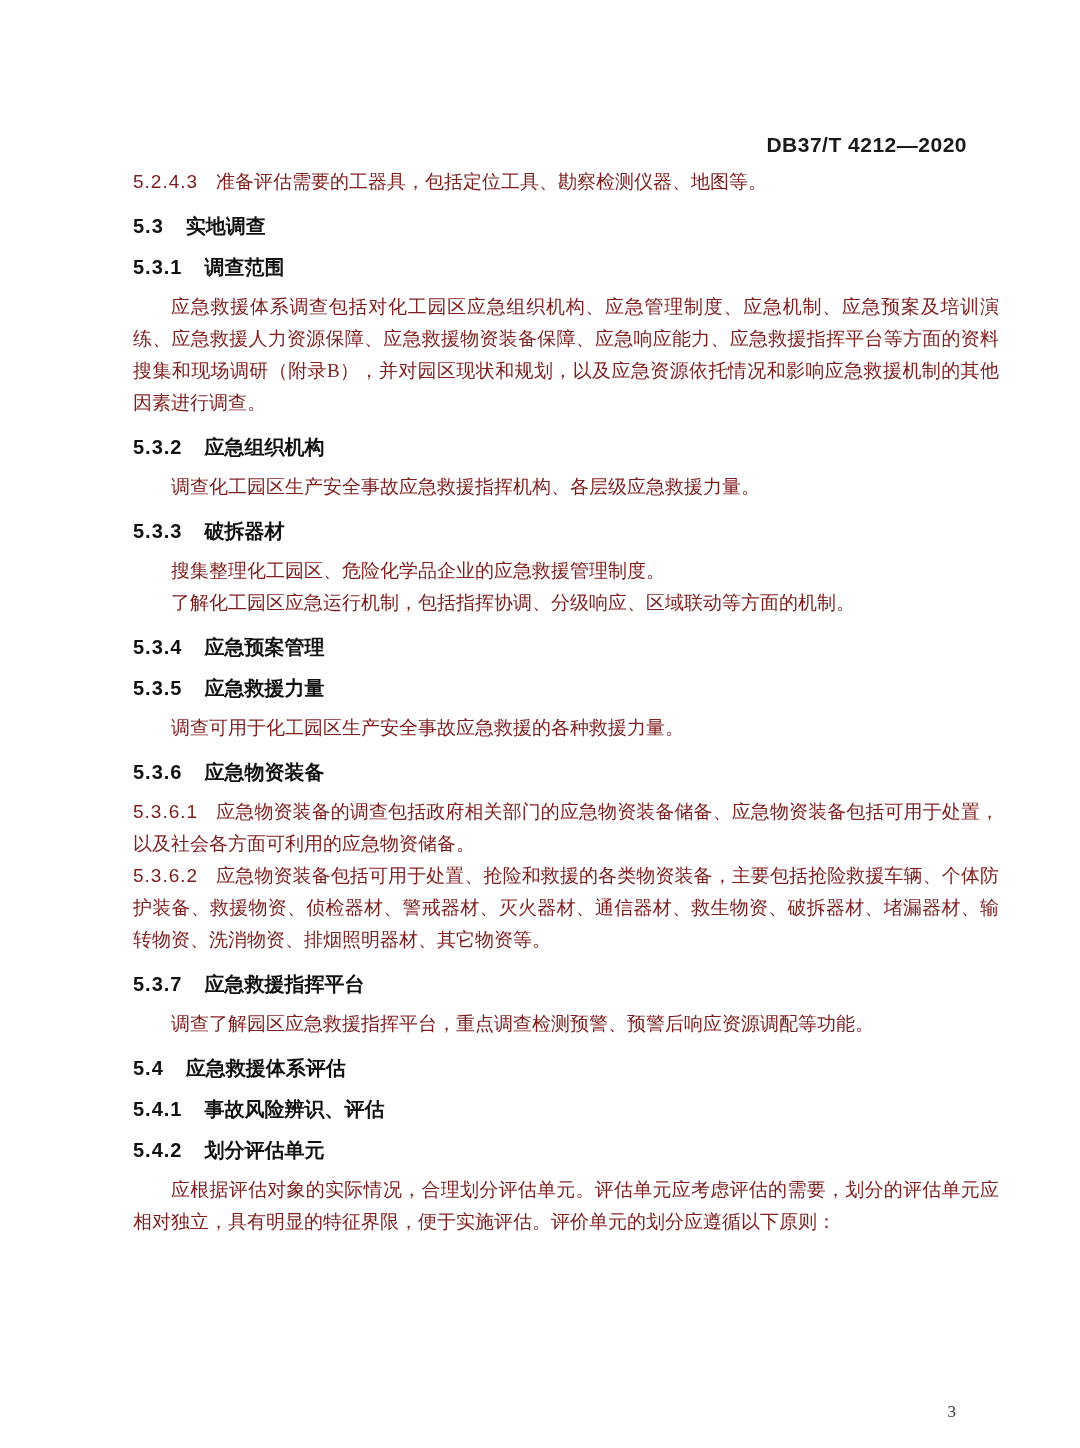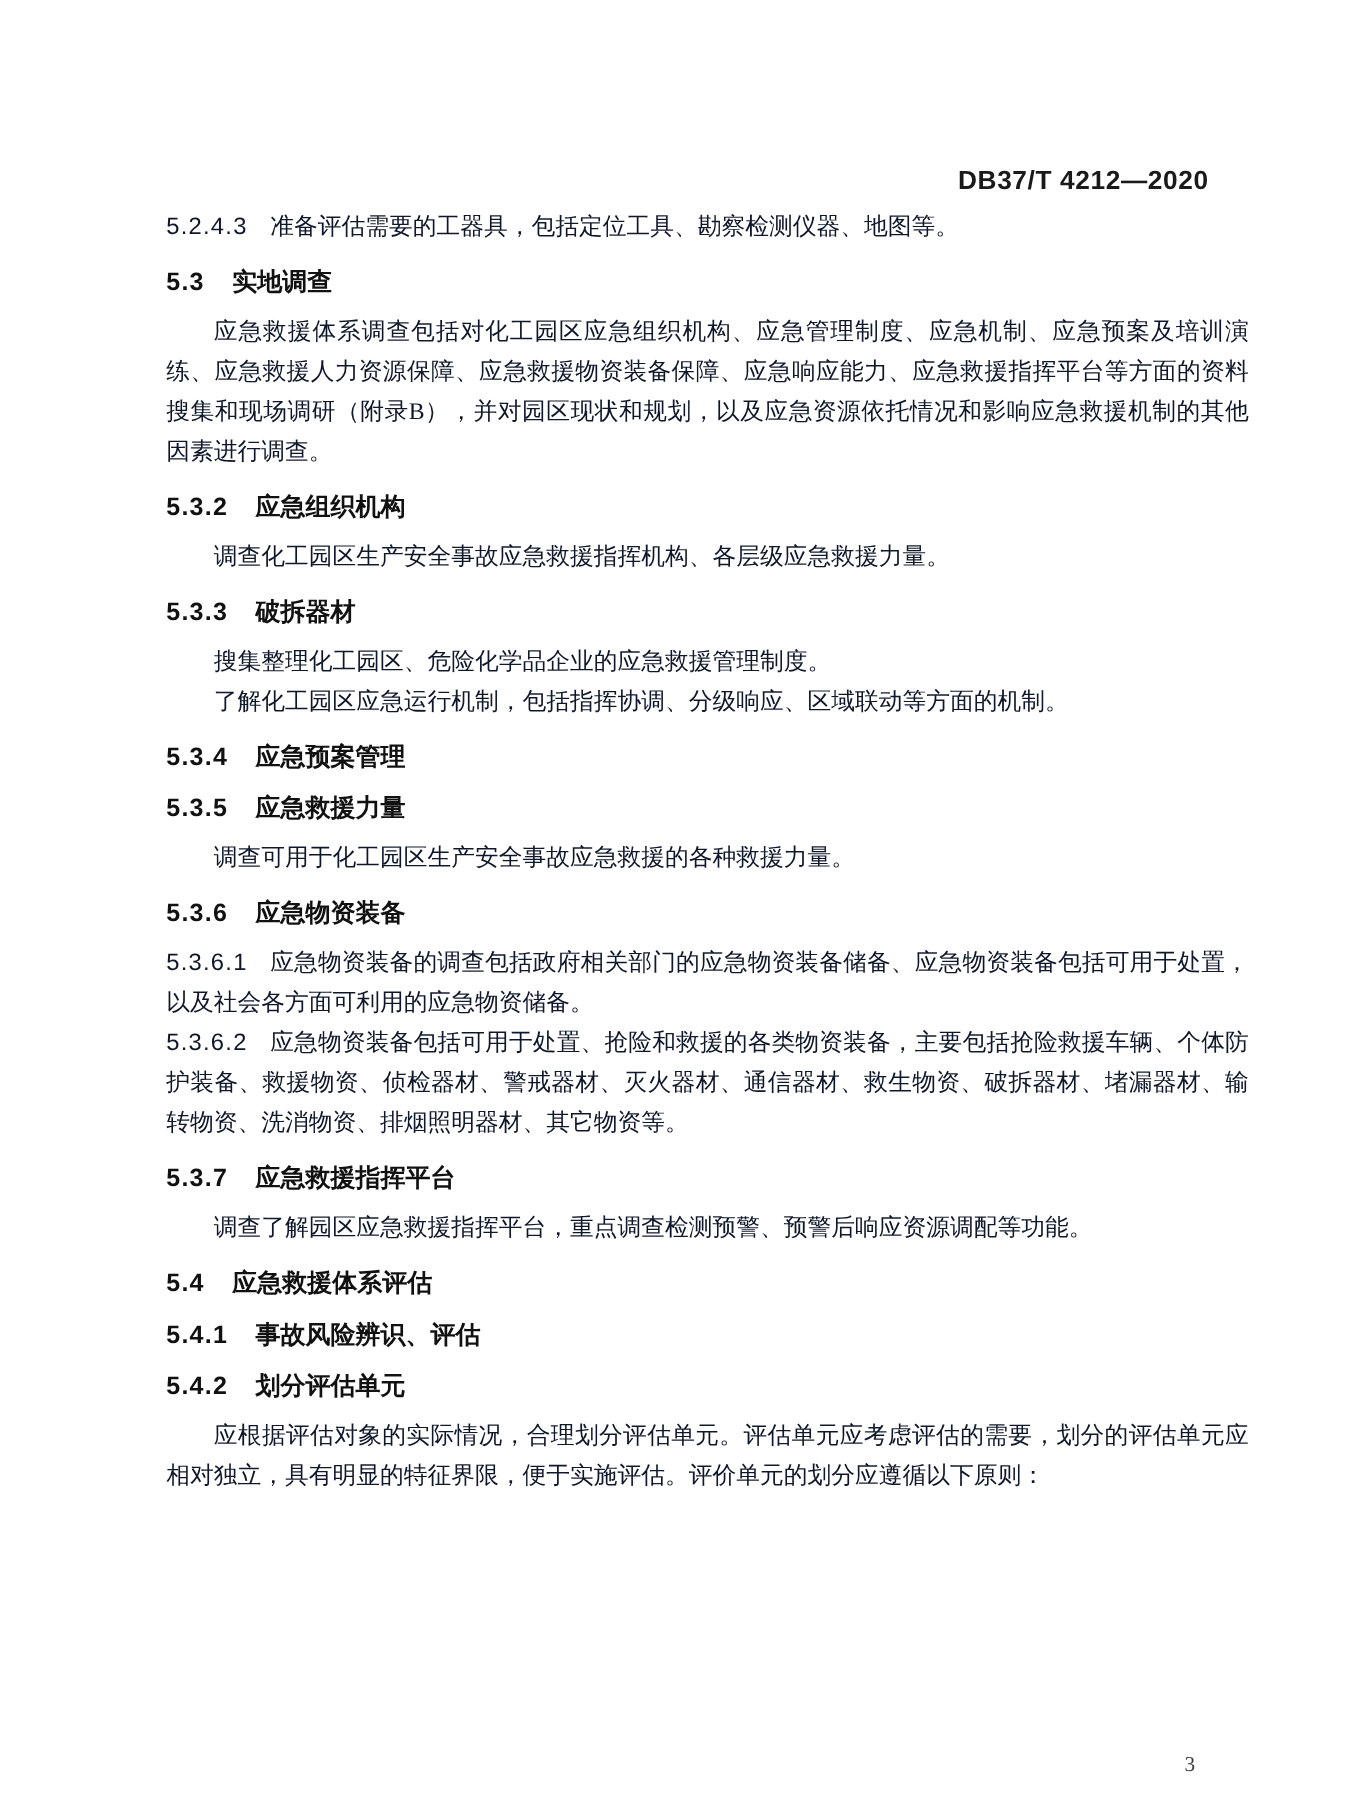--- a/index.html
+++ b/index.html
@@ -44,21 +44,21 @@
   .hd .hnum {
     margin-right: 22px;
     letter-spacing: 1px;
   }
   .p, .c {
     font-family: "Liberation Serif", "DejaVu Serif", serif;
     font-size: 19px;
     line-height: 32px;
     text-align: justify;
     margin: 0;
-    color: #0f172a;
+    color: #7f1d1d;
   }
   .p {
     text-indent: 2em;
   }
   .c {
     text-indent: 0;
   }
   .c .cnum {
     font-family: "Liberation Sans", "DejaVu Sans", sans-serif;
     margin-right: 18px;
@@ -80,20 +80,21 @@
 <div class="page">
 
   <div class="doc-header">DB37/T 4212—2020</div>
 
   <div class="content">
 
     <p class="c"><span class="cnum">5.2.4.3</span><span>准备评估需要的工器具，包括定位工具、勘察检测仪器、地图等。</span></p>
 
     <h2 class="hd"><span class="hnum">5.3</span><span>实地调查</span></h2>
 
+    <h3 class="hd"><span class="hnum">5.3.1</span><span>调查范围</span></h3>
 
     <p class="p">应急救援体系调查包括对化工园区应急组织机构、应急管理制度、应急机制、应急预案及培训演练、应急救援人力资源保障、应急救援物资装备保障、应急响应能力、应急救援指挥平台等方面的资料搜集和现场调研（附录B），并对园区现状和规划，以及应急资源依托情况和影响应急救援机制的其他因素进行调查。</p>
 
     <h3 class="hd"><span class="hnum">5.3.2</span><span>应急组织机构</span></h3>
 
     <p class="p">调查化工园区生产安全事故应急救援指挥机构、各层级应急救援力量。</p>
 
     <h3 class="hd"><span class="hnum">5.3.3</span><span>破拆器材</span></h3>
 
     <p class="p">搜集整理化工园区、危险化学品企业的应急救援管理制度。</p>

